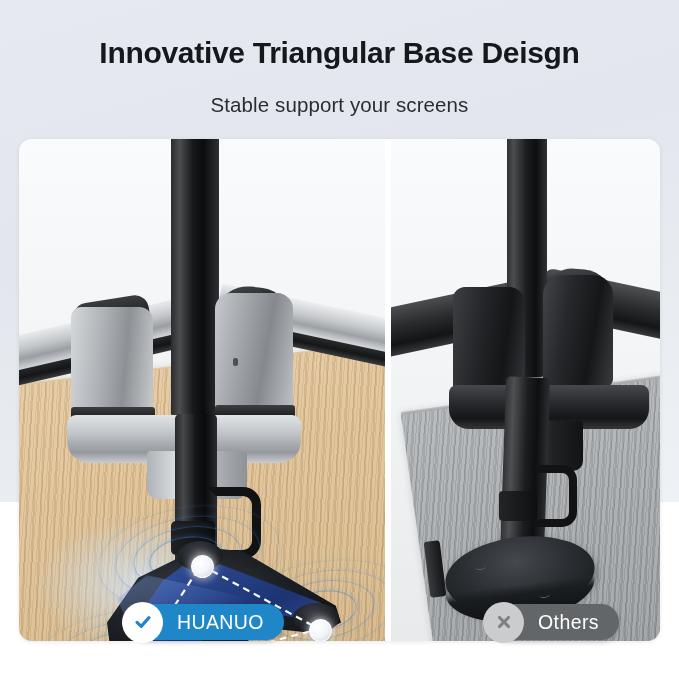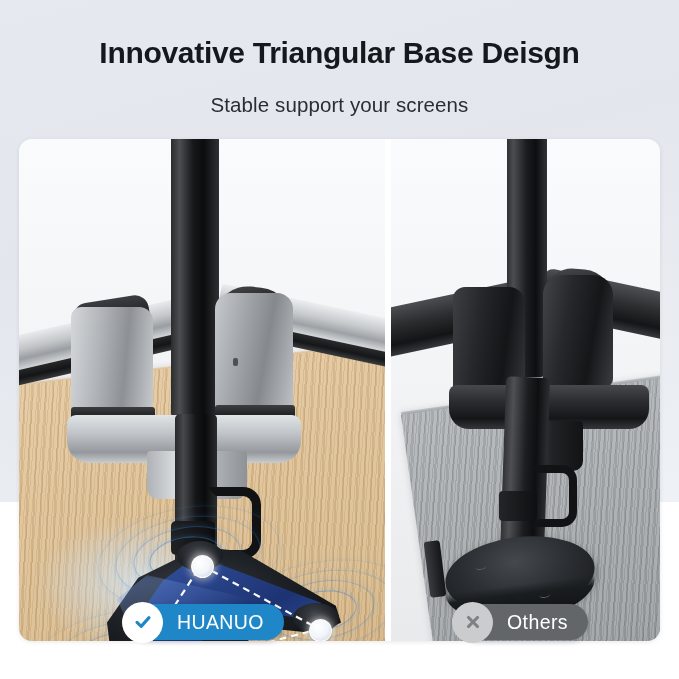--- a/index.html
+++ b/index.html
@@ -479,21 +479,21 @@
   }
 
   #badge-huanuo {
     left: 131px;
     top: 604px;
     background: #1f87c8;
   }
   #badge-huanuo .badge-circle { background: #ffffff; }
 
   #badge-others {
-    left: 461px;
+    left: 492px;
     top: 604px;
     background: #636669;
   }
   #badge-others .badge-circle { background: #cacccd; }
 </style>
 </head>
 <body>
 
 <div id="page">
 

